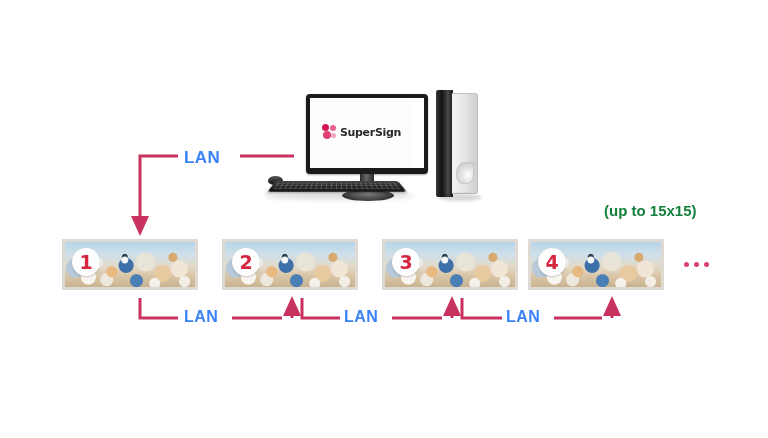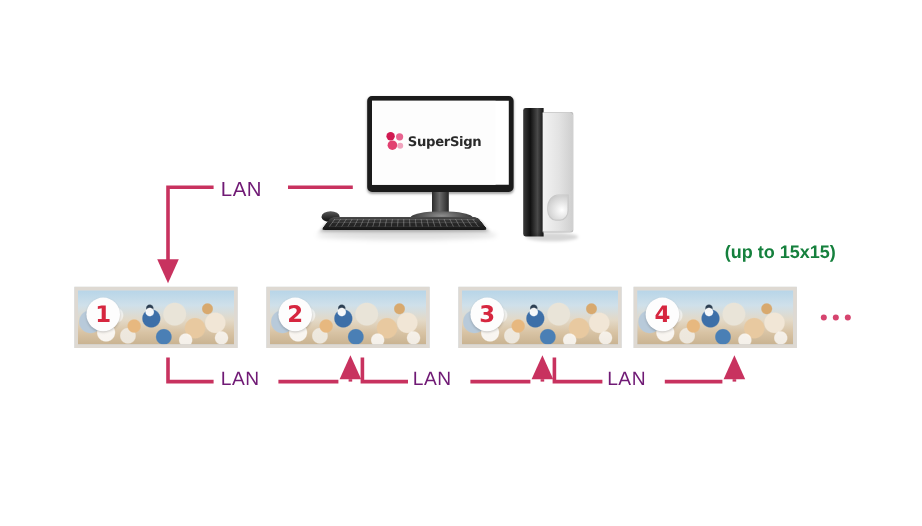--- a/index.html
+++ b/index.html
@@ -19,21 +19,21 @@
     left: 0; top: 0;
     width: 768px;
     height: 438px;
     background: #ffffff;
   }
 
   
   .monitor {
     position: absolute;
     left: 306px;
-    top: 80px;
+    top: 94px;
     width: 111px;
     height: 80px;
   }
   .monitor-bezel {
     position: absolute;
     left: 0; top: 0;
     width: 122px;
     height: 80px;
     box-sizing: border-box;
     border: 4px solid #1b1b1b;
@@ -249,22 +249,22 @@
     width: 768px;
     height: 438px;
     pointer-events: none;
   }
 
   
   .lan-label {
     position: absolute;
     font-family: "Liberation Sans", sans-serif;
     font-size: 16px;
-    font-weight: normal;
-    color: #701a75;
+    font-weight: bold;
+    color: #3b82f6;
     letter-spacing: 0.4px;
     white-space: nowrap;
   }
   .lan-label.top {
     left: 184px;
     top: 148px;
     font-size: 17px;
   }
   .lan-b1 { left: 184px; top: 308px; }
   .lan-b2 { left: 344px; top: 308px; }

